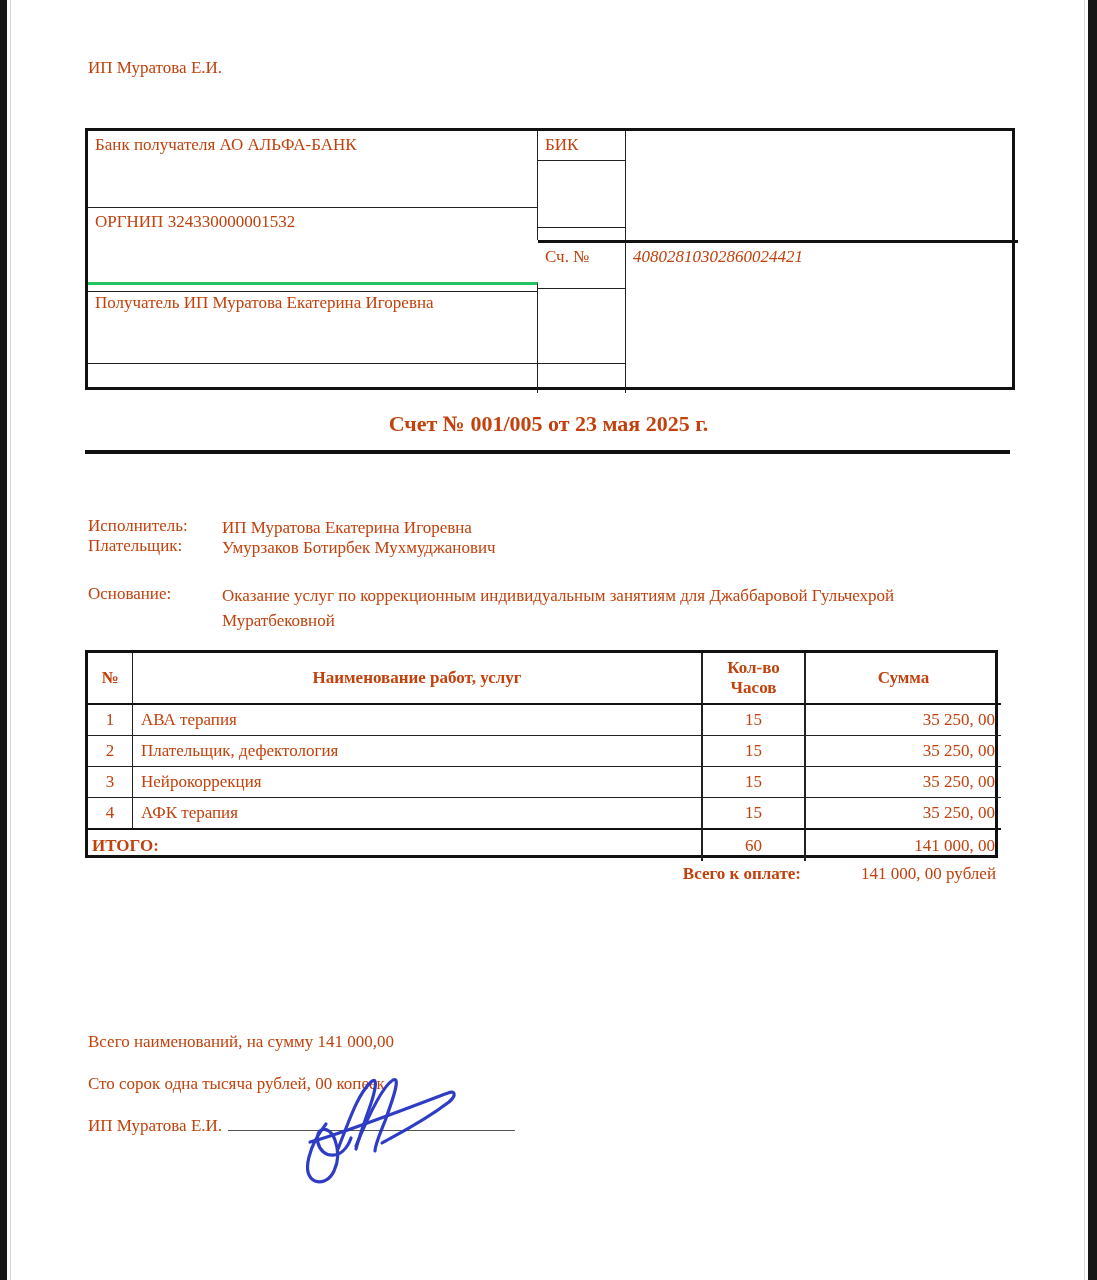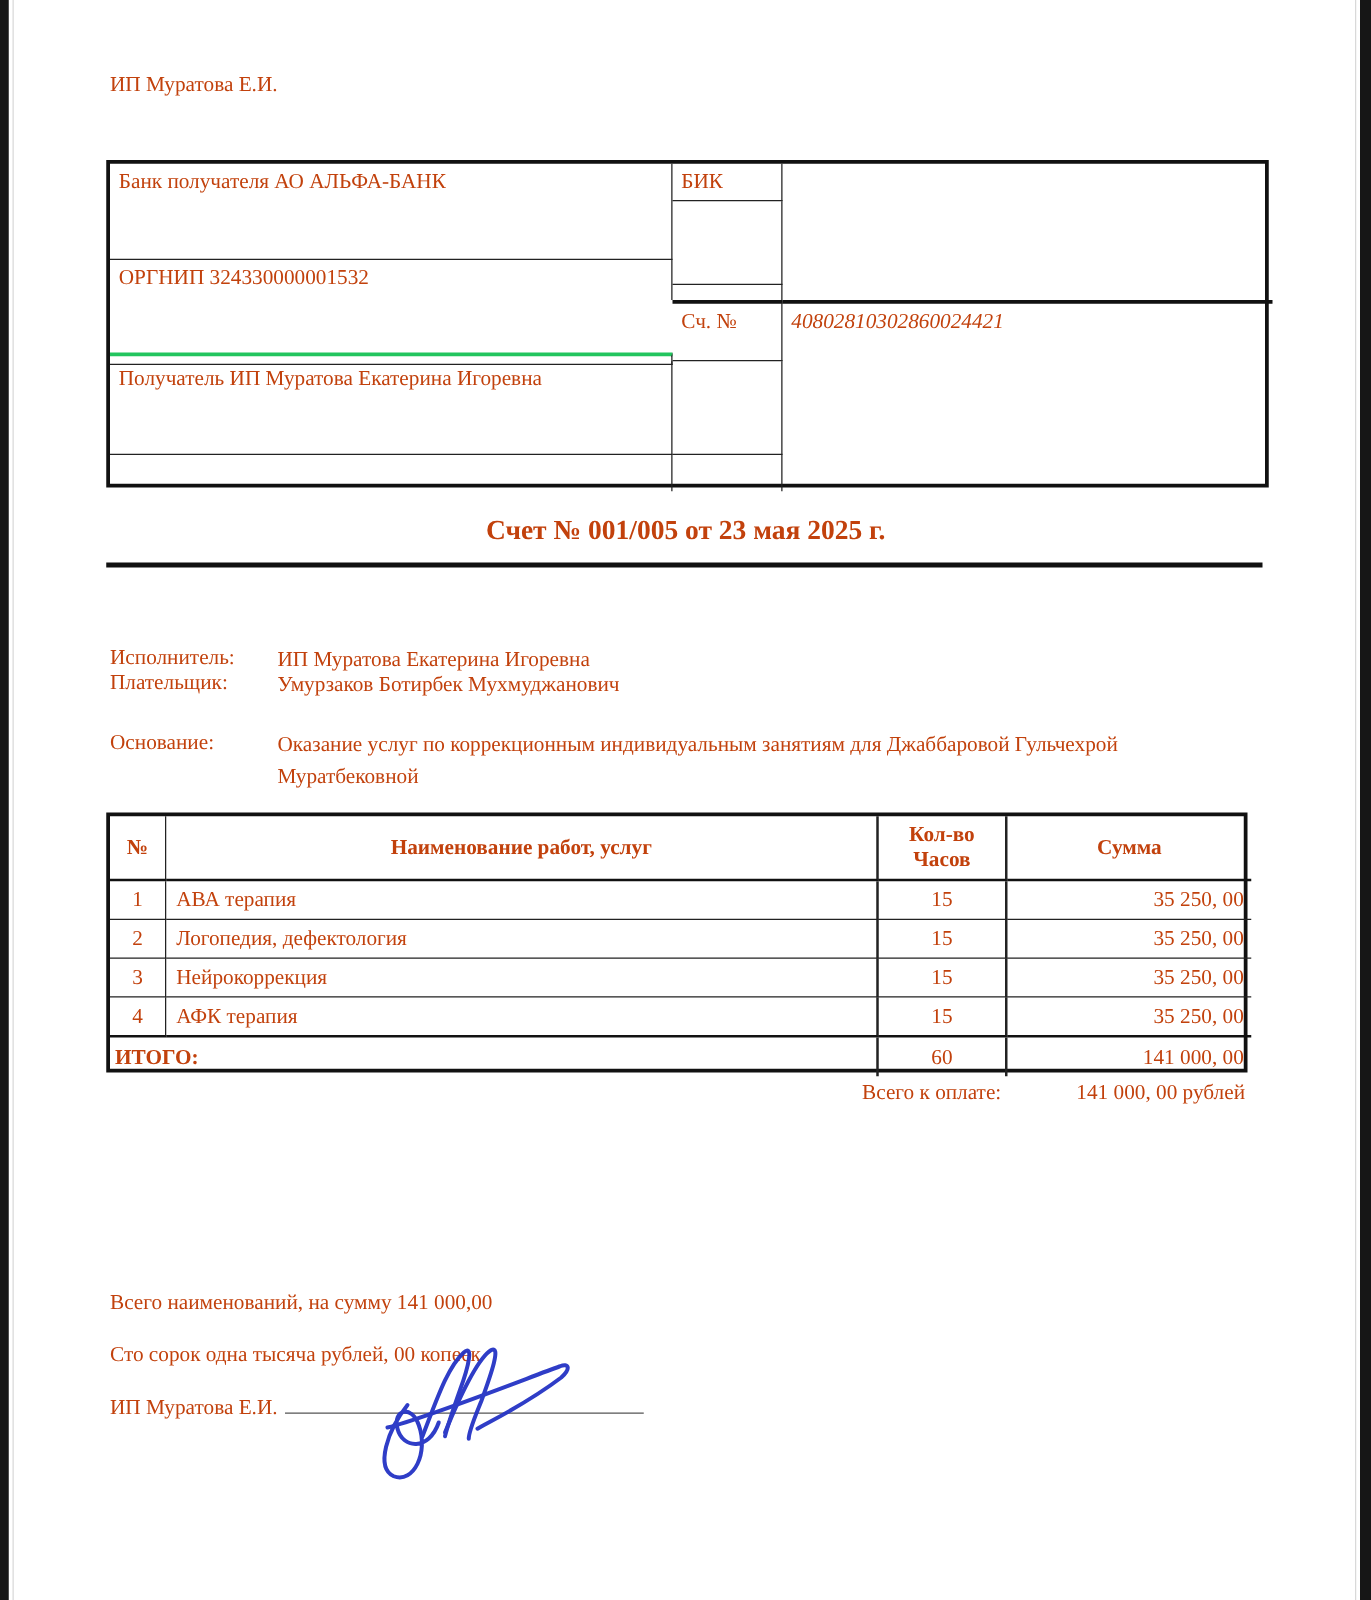--- a/index.html
+++ b/index.html
@@ -78,21 +78,21 @@
   .col-num{border-right:1.5px solid #222;justify-content:center;}
   .col-name{border-right:2px solid #222;padding-left:8px;}
   .col-hours{border-right:2px solid #222;justify-content:center;}
   .col-sum{justify-content:flex-end;padding-right:6px;}
   .rrow{border-bottom:1.5px solid #222;}
   .rrow-last{border-bottom:2.5px solid #111;}
   .total-label-cell{grid-column:1/3;font-weight:bold;padding-left:4px;border-right:2px solid #222;}
 
   
   .due-line{position:absolute;left:85px;top:864px;width:913px;height:26px;font-size:17px;}
-  .due-line .dlabel{position:absolute;right:197px;font-weight:normal;}
+  .due-line .dlabel{position:absolute;right:197px;font-weight:bold;}
   .due-line .dvalue{position:absolute;right:2px;}
 
   
   .foot-line{position:absolute;left:88px;font-size:17px;}
   .foot-1{top:1032px;text-align:center;}
   .foot-2{top:1074px;}
   .foot-3{top:1116px;display:flex;align-items:baseline;}
   .sig-line{display:inline-block;width:287px;height:14px;border-bottom:1.5px solid #555;margin-left:6px;}
   .signature-svg{position:absolute;left:298px;top:1076px;pointer-events:none;}
 </style>
@@ -148,21 +148,21 @@
     <div class="cell hcell col-name" style="justify-content:center;padding-left:0;">Наименование работ, услуг</div>
     <div class="cell hcell col-hours">Кол-во Часов</div>
     <div class="cell hcell col-sum" style="justify-content:center;padding-right:0;">Сумма</div>
 
     <div class="cell rrow col-num">1</div>
     <div class="cell rrow col-name">АВА терапия</div>
     <div class="cell rrow col-hours">15</div>
     <div class="cell rrow col-sum">35 250, 00</div>
 
     <div class="cell rrow col-num">2</div>
-    <div class="cell rrow col-name">Логопедия, дефектология</div>
+    <div class="cell rrow col-name">Плательщик, дефектология</div>
     <div class="cell rrow col-hours">15</div>
     <div class="cell rrow col-sum">35 250, 00</div>
 
     <div class="cell rrow col-num">3</div>
     <div class="cell rrow col-name">Нейрокоррекция</div>
     <div class="cell rrow col-hours">15</div>
     <div class="cell rrow col-sum">35 250, 00</div>
 
     <div class="cell rrow-last col-num">4</div>
     <div class="cell rrow-last col-name">АФК терапия</div>

